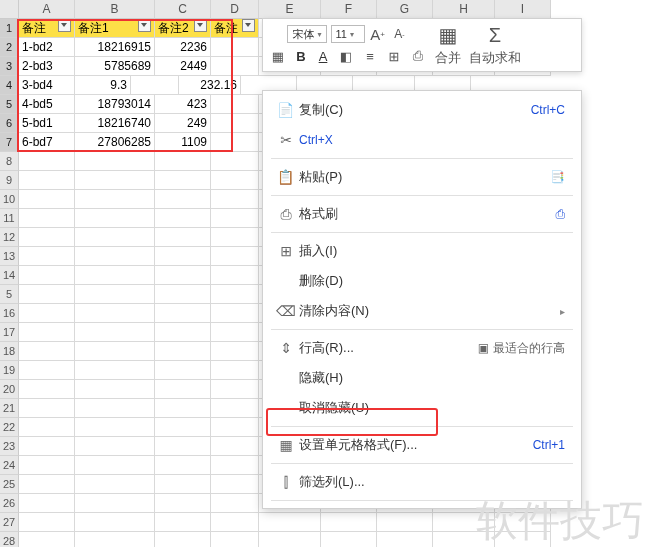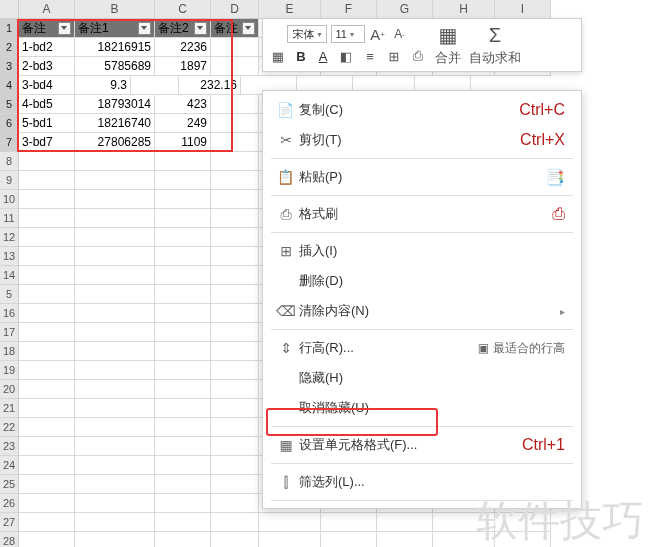--- a/index.html
+++ b/index.html
@@ -6,39 +6,39 @@
 body{background:#fff;width:652px;height:547px;overflow:hidden;position:relative;}
 .grid{position:absolute;top:0;left:0;}
 .col-headers{display:flex;background:#e8e8e8;}
 .corner{width:19px;height:19px;border-right:1px solid #ccc;border-bottom:1px solid #ccc;background:#e8e8e8;}
 .col-h{text-align:center;font-size:12px;color:#555;border-right:1px solid #d4d4d4;border-bottom:1px solid #ccc;height:19px;line-height:19px;background:#e8e8e8;}
 .cw-a{width:56px}.cw-b{width:80px}.cw-c{width:56px}.cw-d{width:48px}.cw-e{width:62px}.cw-f{width:56px}.cw-g{width:56px}.cw-h{width:62px}.cw-i{width:56px}
 .row{display:flex;height:19px;}
 .row-h{width:19px;text-align:center;font-size:11px;color:#555;border-right:1px solid #ccc;border-bottom:1px solid #d4d4d4;background:#e8e8e8;line-height:19px;}
 .row-h.sel{background:#d0d0d0;color:#222;}
 .cell{border-right:1px solid #d9d9d9;border-bottom:1px solid #d9d9d9;font-size:12px;padding:0 3px;line-height:18px;overflow:hidden;white-space:nowrap;}
-.cell.header-cell{background:#737373;display:flex;justify-content:space-between;align-items:center;}
+.cell.header-cell{background:#fde047;display:flex;justify-content:space-between;align-items:flex-start;}
 .filter-btn{width:13px;height:13px;border:1px solid #888;background:#f5f5f5;position:relative;}
 .filter-btn::after{content:"";position:absolute;left:2px;top:3px;border-left:3px solid transparent;border-right:3px solid transparent;border-top:4px solid #555;}
 .cell.num{text-align:right;}
 .redbox{position:absolute;border:2px solid #e33;pointer-events:none;}
 .toolbar{position:absolute;top:18px;left:262px;width:320px;height:54px;background:#fff;border:1px solid #d0d0d0;box-shadow:0 2px 6px rgba(0,0,0,0.15);display:flex;align-items:center;padding:2px 6px;gap:8px;}
 .tool-group{display:flex;flex-direction:column;align-items:center;font-size:11px;color:#555;}
 .isel{border:1px solid #bbb;padding:8px 4px;font-size:11px;color:#333;background:#fff;display:flex;align-items:center;height:18px;}
 .isel .dd{margin-left:3px;font-size:8px;color:#777;}
 .btn-row{display:flex;gap:6px;align-items:center;margin-top:4px;}
 .tbtn{font-size:13px;width:16px;text-align:center;color:#333;}
 .tico{width:18px;height:18px;display:flex;align-items:center;justify-content:center;font-size:13px;color:#555;}
 .bigico{font-size:20px;color:#555;margin-bottom:2px;}
 .lbl{font-size:13px;color:#555;}
 .menu{position:absolute;top:90px;left:262px;width:320px;background:#fff;border:1px solid #d0d0d0;box-shadow:0 3px 10px rgba(0,0,0,0.2);padding:4px 0;}
 .menu-item{display:flex;align-items:center;height:30px;padding:0 16px 0 10px;font-size:13px;color:#333;position:relative;}
 .mi-icon{width:26px;text-align:center;font-size:14px;color:#666;}
 .mi-label{flex:1;}
-.mi-short{color:#b91c1c;font-size:16px;}
+.mi-short{color:#1d4ed8;font-size:12px;}
 .mi-sub{font-size:10px;color:#888;margin-left:auto;}
 .sep{height:1px;background:#e0e0e0;margin:3px 8px;}
 .watermark{position:absolute;right:8px;bottom:-2px;font-size:42px;color:#ddd;font-family:"KaiTi","STKaiti",serif;pointer-events:none;}
 .redbox2{position:absolute;border:2px solid #e33;border-radius:3px;pointer-events:none;}
 </style>
 </head>
 <body>
 
 <div class="grid">
   <div class="col-headers">
@@ -87,21 +87,21 @@
         <div class="cell cw-e"></div>
         <div class="cell cw-f"></div>
         <div class="cell cw-g"></div>
         <div class="cell cw-h"></div>
         <div class="cell cw-i"></div>
       </div>
       <div class="row">
         <div class="row-h sel">3</div>
         <div class="cell cw-a">2-bd3</div>
         <div class="cell cw-b num">5785689</div>
-        <div class="cell cw-c num">1897</div>
+        <div class="cell cw-c num">2449</div>
         <div class="cell cw-d"></div>
         <div class="cell cw-e"></div>
         <div class="cell cw-f"></div>
         <div class="cell cw-g"></div>
         <div class="cell cw-h"></div>
         <div class="cell cw-i"></div>
       </div>
       <div class="row">
         <div class="row-h sel">4</div>
         <div class="cell cw-a">3-bd4</div>
@@ -132,21 +132,21 @@
         <div class="cell cw-c num">249</div>
         <div class="cell cw-d"></div>
         <div class="cell cw-e"></div>
         <div class="cell cw-f"></div>
         <div class="cell cw-g"></div>
         <div class="cell cw-h"></div>
         <div class="cell cw-i"></div>
       </div>
       <div class="row">
         <div class="row-h sel">7</div>
-        <div class="cell cw-a">3-bd7</div>
+        <div class="cell cw-a">6-bd7</div>
         <div class="cell cw-b num">27806285</div>
         <div class="cell cw-c num">1109</div>
         <div class="cell cw-d"></div>
         <div class="cell cw-e"></div>
         <div class="cell cw-f"></div>
         <div class="cell cw-g"></div>
         <div class="cell cw-h"></div>
         <div class="cell cw-i"></div>
       </div>
       <div class="row">
@@ -441,21 +441,20 @@
 </div>
 
 <div class="menu" id="ctxmenu">
     <div class="menu-item">
       <span class="mi-icon">📄</span>
       <span class="mi-label">复制(C)</span>
       <span class="mi-short">Ctrl+C</span>
     </div>
     <div class="menu-item">
       <span class="mi-icon">✂</span>
-      <span class="mi-label">剪切(T)</span>
       <span class="mi-short">Ctrl+X</span>
     </div>
     <div class="sep"></div>
     <div class="menu-item">
       <span class="mi-icon">📋</span>
       <span class="mi-label">粘贴(P)</span>
       <span class="mi-short">📑</span>
     </div>
     <div class="sep"></div>
     <div class="menu-item">

